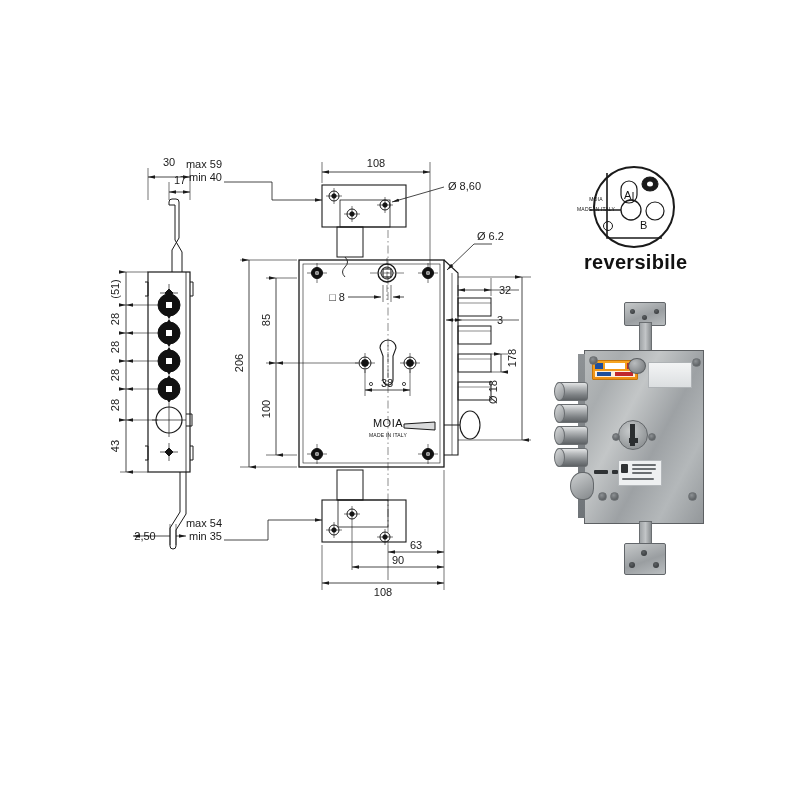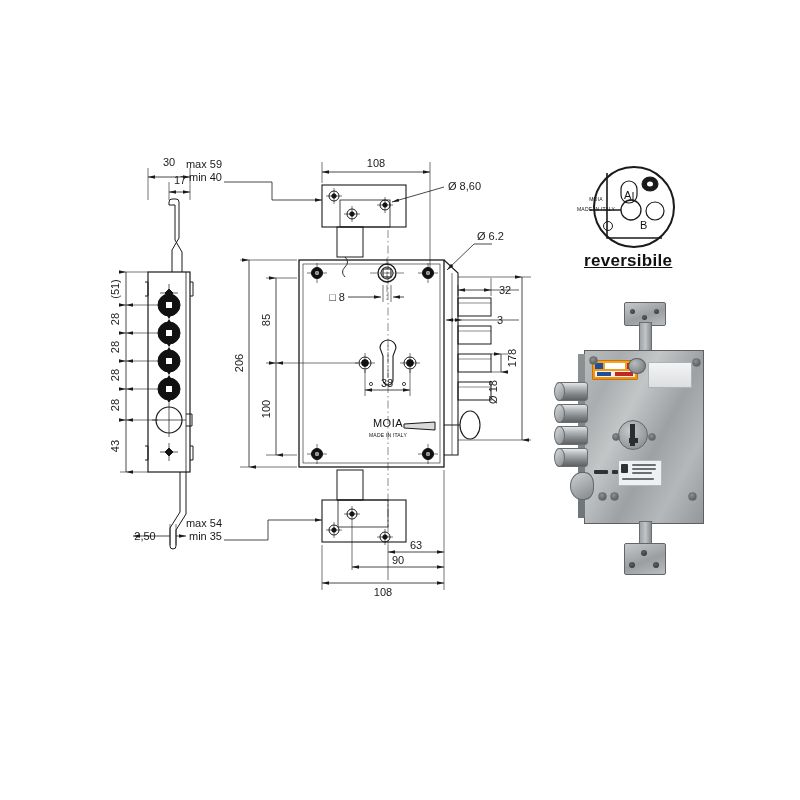--- a/index.html
+++ b/index.html
@@ -4,21 +4,21 @@
 <style>
   html,body{margin:0;padding:0;background:#ffffff;}
   body{width:800px;height:800px;position:relative;overflow:hidden;
        font-family:"Liberation Sans", sans-serif;color:#1a1a1a;}
   .sheet{position:absolute;inset:0;}
   svg.dwg{position:absolute;left:0;top:0;width:800px;height:800px;}
   .dimtxt{font-family:"Liberation Sans", sans-serif;font-size:11px;fill:#1a1a1a;}
   .brand{font-family:"Liberation Sans", sans-serif;font-size:11px;fill:#111;letter-spacing:.5px;}
   .brand.tiny{font-size:5px;letter-spacing:.2px;}
   .revlabel{position:absolute;font-family:"Liberation Sans", sans-serif;
-            font-weight:bold;font-size:17px;color:#111;letter-spacing:.3px;text-decoration:underline;}
+            font-weight:bold;font-size:20px;color:#111;letter-spacing:.3px;}
   
   .photo{position:absolute;}
   .body-main{position:absolute;border:1px solid #5d6063;
      background:linear-gradient(118deg,#b9bcbd 0%,#a9adaf 18%,#c3c6c7 36%,#9da1a4 58%,#b4b8ba 78%,#93979a 100%);}
   .body-edge{position:absolute;background:linear-gradient(180deg,#8e9295,#6f7478);}
   .bolt{position:absolute;border:1px solid #6a6e71;border-radius:3px;
      background:linear-gradient(180deg,#e3e5e6 0%,#b7babc 28%,#7e8285 70%,#5e6265 100%);}
   .bolt-cap{position:absolute;border-radius:50%;
      background:linear-gradient(135deg,#dadcdd,#8a8e91);border:1px solid #6a6e71;}
   .latch{position:absolute;border-radius:50% 40% 40% 50%;

